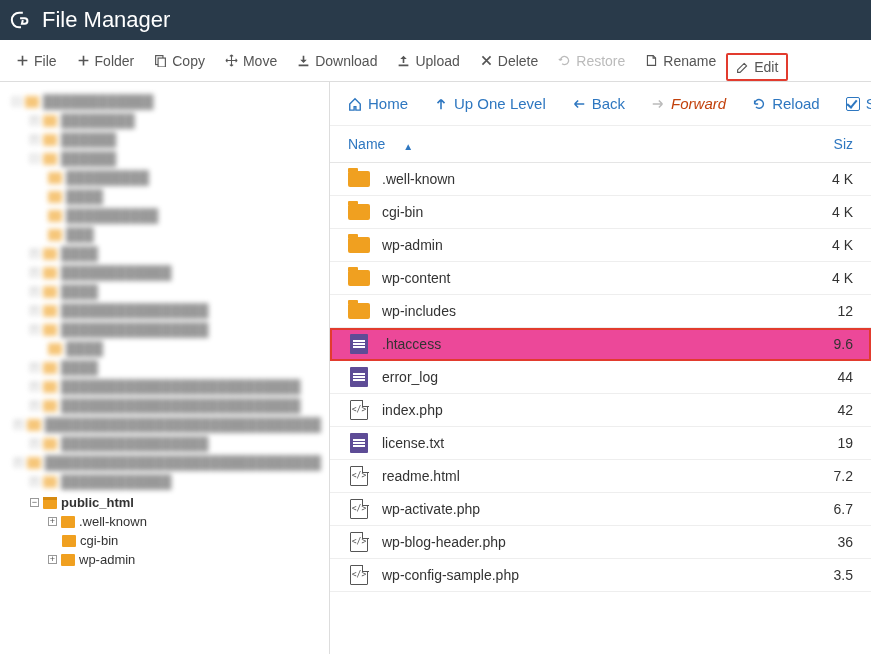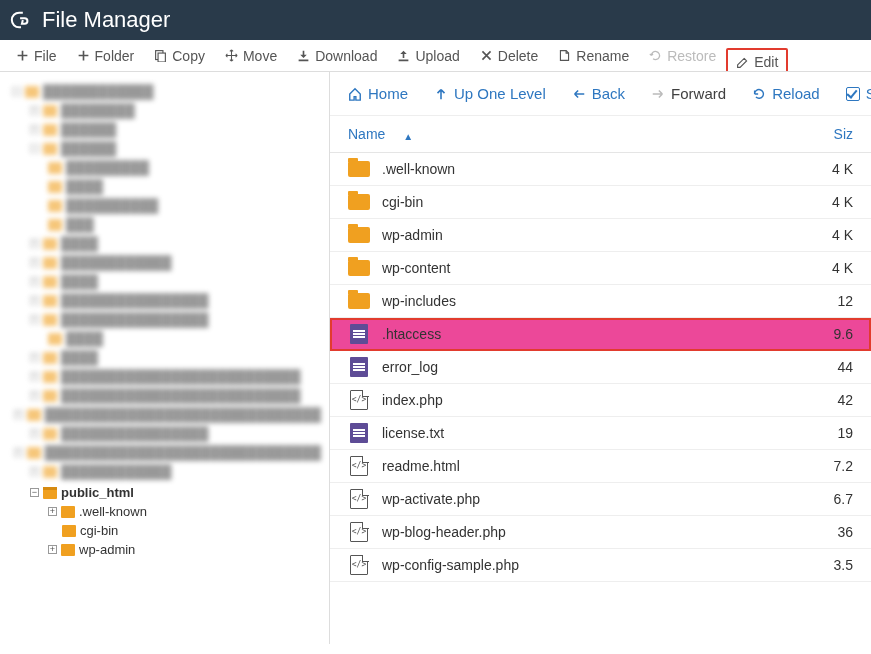--- a/index.html
+++ b/index.html
@@ -1,40 +1,40 @@
 <!DOCTYPE html>
 <html><head>
 <meta charset="utf-8">
 <style>
   * { box-sizing: border-box; margin: 0; padding: 0; }
   body { font-family: -apple-system, "Helvetica Neue", Arial, sans-serif; font-size: 14px; color: #333; width: 871px; height: 654px; overflow: hidden; background: #fff; }
   .header { background: #293a4a; color: #fff; height: 40px; display: flex; align-items: center; padding: 0 10px; gap: 10px; }
   .logo { width: 22px; height: 22px; display: inline-flex; align-items: center; justify-content: center; }
   .logo svg { width: 22px; height: 22px; }
   .title { font-size: 22px; font-weight: 400; }
-  .toolbar { background: #fff; border-bottom: 1px solid #ddd; height: 32px; display: flex; align-items: center; padding: 0 6px; overflow: hidden; }
+  .toolbar { background: #fff; border-bottom: 1px solid #ddd; height: 42px; display: flex; align-items: center; padding: 0 6px; overflow: hidden; }
   .tbtn { display: inline-flex; align-items: center; gap: 5px; padding: 6px 10px; color: #555; cursor: pointer; font-size: 14px; white-space: nowrap; }
   .tbtn.disabled { color: #bbb; cursor: default; }
   .tbtn.hl { border: 2px solid #e23b2e; border-radius: 2px; padding: 4px 8px; margin-top: 13px; }
   .tbtn svg { width: 13px; height: 13px; }
   .main { display: flex; height: calc(654px - 40px - 42px); }
   .sidebar { width: 330px; border-right: 1px solid #ddd; padding: 10px 8px; overflow: hidden; }
   .tree-blur { filter: blur(2.5px); opacity: 0.6; user-select: none; }
   .tree-row { display: flex; align-items: center; gap: 4px; padding: 2px 0; font-size: 13px; color: #555; white-space: nowrap; }
   .tree-row .ind { display: inline-block; }
   .fld-ico { width: 14px; height: 12px; background: #f0a020; border-radius: 1px; flex: none; position: relative; }
   .fld-ico.open::after { content: ""; position: absolute; top: 0; left: 0; right: 0; height: 3px; background: #d68a10; }
   .exp-plus, .exp-minus { width: 9px; height: 9px; border: 1px solid #999; color: #555; font-size: 9px; line-height: 7px; text-align: center; flex: none; background: #fff; }
   .tree-unblur { margin-top: 2px; }
   .tree-unblur .tree-row { color: #333; }
   .tree-unblur .tree-row.bold b { font-weight: 700; }
   .panel { flex: 1; display: flex; flex-direction: column; overflow: hidden; }
   .nav { height: 44px; display: flex; align-items: center; gap: 26px; padding: 0 18px; border-bottom: 1px solid #eee; }
   .nbtn { display: inline-flex; align-items: center; gap: 6px; color: #2e77c0; cursor: pointer; font-size: 15px; white-space: nowrap; }
-  .nbtn.disabled { color: #404040; cursor: default; }
+  .nbtn.disabled { color: #c2410c; cursor: default; font-style: italic; }
   .nbtn svg { width: 14px; height: 14px; }
   .cols { display: flex; padding: 10px 18px; border-bottom: 1px solid #e5e5e5; color: #2e77c0; font-size: 14px; }
   .col-name { flex: 1; display: flex; align-items: flex-end; gap: 18px; }
   .sort-arrow { font-size: 10px; color: #2e77c0; }
   .col-size { width: 26px; text-align: right; }
   .list { flex: 1; overflow: hidden; }
   .row { display: flex; align-items: center; padding: 6px 18px; border-bottom: 1px solid #eee; }
   .row.sel { background: #ec4899; outline: 2px solid #e23b2e; outline-offset: -2px; }
   .ficon { width: 22px; height: 20px; display: flex; align-items: center; justify-content: center; margin-right: 12px; flex: none; }
   .fname { flex: 1; color: #333; font-size: 14px; }
@@ -100,32 +100,32 @@
         <path d="M2 13h12v2H2zM8 2l4 4H9v5H7V6H4z" fill="#555"></path>
       </svg>
       <span>Upload</span>
     </div>
   <div class="tbtn">
       <svg viewBox="0 0 16 16">
         <path d="M3 3l10 10M13 3L3 13" stroke="#555" stroke-width="2"></path>
       </svg>
       <span>Delete</span>
     </div>
+  <div class="tbtn disabled">
+      <svg viewBox="0 0 16 16">
+        <path d="M3 8a5 5 0 1 1 2 4M3 8l-2-2M3 8l2-2" stroke="#bbb" stroke-width="1.5" fill="none"></path>
+      </svg>
+      <span>Restore</span>
+    </div>
   <div class="tbtn">
       <svg viewBox="0 0 16 16">
         <path d="M3 2h7l3 3v9H3z" fill="none" stroke="#555" stroke-width="1.4"></path>
         <path d="M10 2v3h3" fill="none" stroke="#555" stroke-width="1.4"></path>
       </svg>
       <span>Rename</span>
-    </div>
-  <div class="tbtn disabled">
-      <svg viewBox="0 0 16 16">
-        <path d="M3 8a5 5 0 1 1 2 4M3 8l-2-2M3 8l2-2" stroke="#bbb" stroke-width="1.5" fill="none"></path>
-      </svg>
-      <span>Restore</span>
     </div>
   <div class="tbtn hl">
       <svg viewBox="0 0 16 16">
         <path d="M2 11l8-8 3 3-8 8H2zM10 3l3 3" stroke="#555" stroke-width="1.4" fill="none"></path>
       </svg>
       <span>Edit</span>
     </div>
 </div>
 
 <div class="main">

